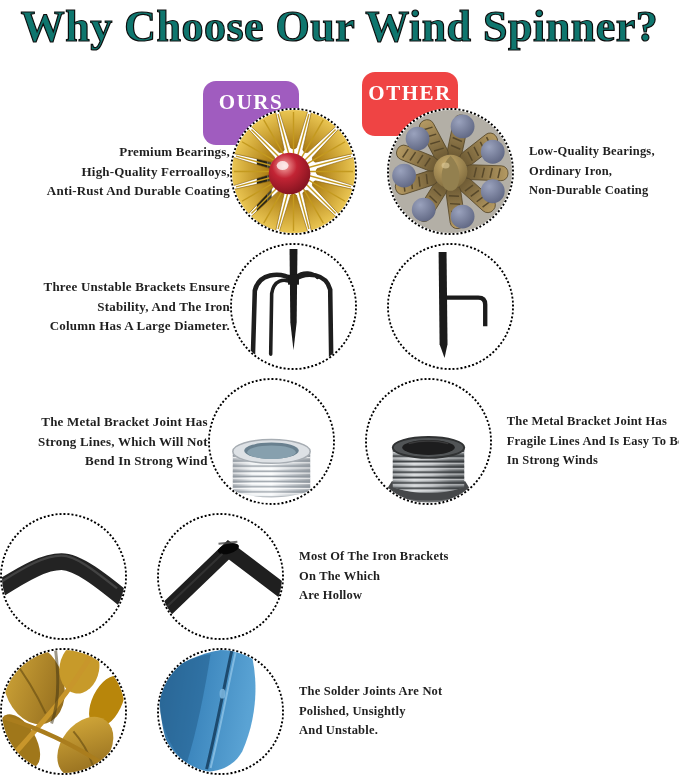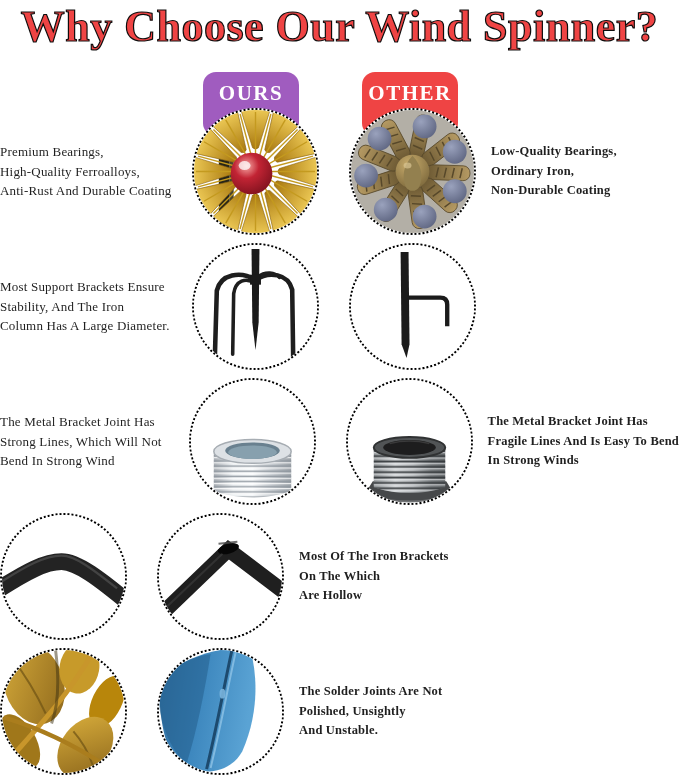--- a/index.html
+++ b/index.html
@@ -1,44 +1,44 @@
 <!DOCTYPE html>
 <html><head>
 <meta charset="utf-8">
 <style>
   html,body{margin:0;padding:0;background:#ffffff;}
   .page{position:relative;width:679px;height:783px;background:#ffffff;overflow:hidden;
         font-family:"Liberation Serif",serif;color:#1f1f1f;}
   .title{position:absolute;top:0;left:0;width:100%;text-align:center;
-         font-size:44px;line-height:54px;font-weight:bold;color:#ef4444;
+         font-size:44px;line-height:54px;font-weight:bold;color:#0f766e;
          letter-spacing:0.5px;-webkit-text-stroke:1.2px #0d0d0d;}
   .badge{position:absolute;top:72px;width:96px;height:64px;border-radius:13px;
          color:#ffffff;text-align:center;font-weight:bold;font-size:21px;
          letter-spacing:1.5px;padding-top:9px;box-sizing:border-box;z-index:1;}
   #badge-ours{left:203px;}
   #badge-other{left:362px;}
   .rows{position:absolute;top:104px;left:0;width:679px;z-index:2;}
   .row{display:flex;align-items:center;height:135px;}
-  .tl{width:192px;font-size:13px;font-weight:normal;line-height:1.5;
-      white-space:pre;letter-spacing:0.2px;}
+  .tl{width:192px;text-align:right;font-size:13px;font-weight:bold;line-height:1.5;
+      white-space:pre;letter-spacing:0.2px;padding-left:38px;}
   .tr{flex:1;text-align:left;font-size:12.5px;font-weight:bold;line-height:1.55;
       white-space:pre;padding-left:15px;letter-spacing:0.2px;}
   .gap{width:30px;flex:0 0 30px;}
   .circle{flex:0 0 123px;width:123px;height:123px;border:2px dotted #000;
           border-radius:50%;overflow:hidden;background:#fff;position:relative;z-index:2;}
   .circle svg{display:block;}
 </style>
 </head>
 <body>
 
 <div class="page">
 
   <div class="title">Why Choose Our Wind Spinner?</div>
 
-  <div class="badge" id="badge-ours" style="background-color: rgb(160, 92, 191);">OURS</div>
+  <div class="badge" id="badge-ours" style="background-color: rgb(160, 92, 191); margin-top: 9px;">OURS</div>
   <div class="badge" id="badge-other" style="background-color: #ef4444;">OTHER</div>
 
   <div class="rows">
 
     <div class="row">
       <div class="tl">Premium Bearings,
 High-Quality Ferroalloys,
 Anti-Rust And Durable Coating</div>
       <div class="circle">
         <svg viewBox="-62 -62 124 124" width="123" height="123">
@@ -145,21 +145,21 @@
           <path d="M 0,-16 C 9,-7 11,5 7,15 C 4,21 -4,21 -7,15 C -11,5 -9,-7 0,-16 Z" fill="#93804f"></path>
           <ellipse cx="-5" cy="-6" rx="4" ry="3" fill="#d8c493" opacity="0.7"></ellipse>
         </svg>
       </div>
       <div class="tr">Low-Quality Bearings,
 Ordinary Iron,
 Non-Durable Coating</div>
     </div>
 
     <div class="row">
-      <div class="tl">Most Support Brackets Ensure
+      <div class="tl">Three Unstable Brackets Ensure
 Stability, And The Iron
 Column Has A Large Diameter.</div>
       <div class="circle">
         <svg viewBox="-62 -62 124 124" width="123" height="123">
           <rect x="-62" y="-62" width="124" height="124" fill="#ffffff"></rect>
           <path d="M 0,-27 C -15,-36 -35,-33 -39,-16 L -41,52" stroke="#1e1e1e" stroke-width="4.6" fill="none" stroke-linecap="round"></path>
           <path d="M 0,-27 C 14,-36 33,-33 37,-17 L 38,52" stroke="#1e1e1e" stroke-width="4.6" fill="none" stroke-linecap="round"></path>
           <path d="M 0,-23 C -10,-30 -20,-26 -22,-13 L -23,48" stroke="#1e1e1e" stroke-width="3.6" fill="none" stroke-linecap="round"></path>
           <path d="M 2,-30 C 10,-36 20,-35 24,-29" stroke="#1e1e1e" stroke-width="3" fill="none" stroke-linecap="round"></path>
           <polygon points="-4,-58 4,-58 3.2,16 0,44 -3.2,16" fill="#1a1a1a"></polygon>

